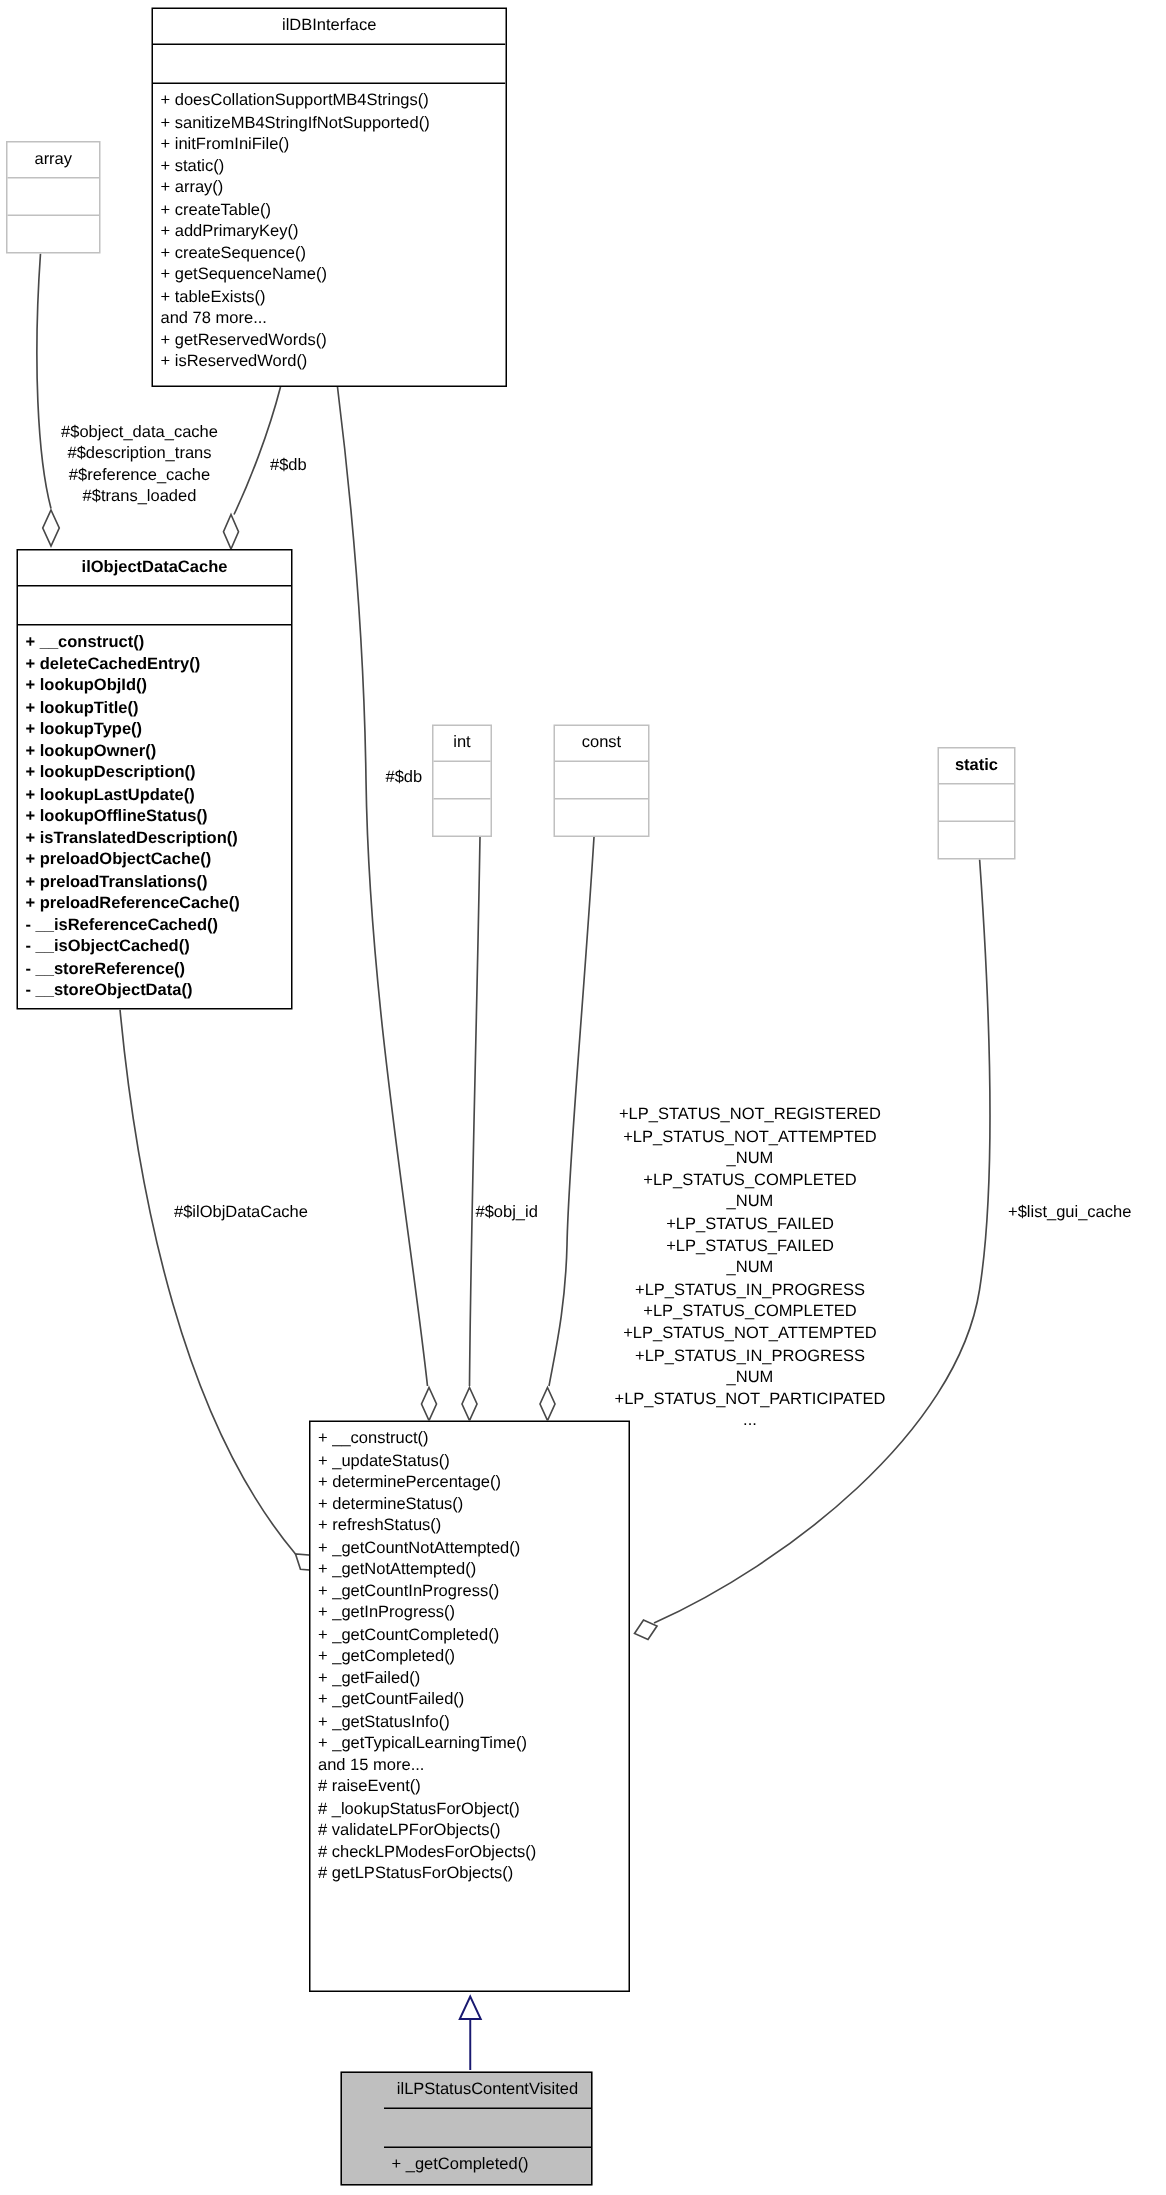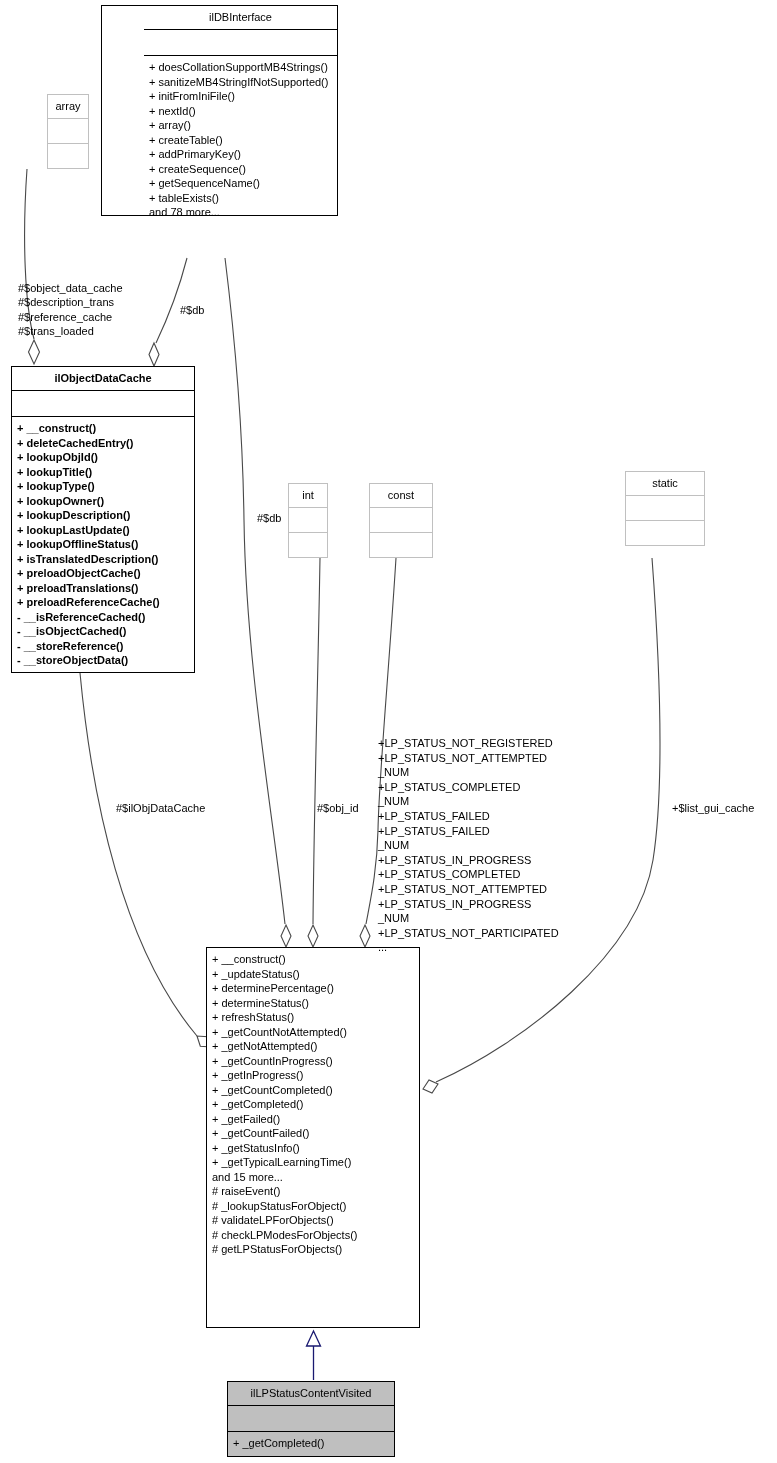--- a/index.html
+++ b/index.html
@@ -6,21 +6,21 @@
   #canvas {
     position:relative; width:777px; height:1463px; background:#ffffff;
     font-family:"Liberation Sans", sans-serif; color:#000; overflow:hidden;
   }
   #edges { position:absolute; left:0; top:0; width:777px; height:1463px; }
 
   .uml-box {
     position:absolute; background:#ffffff; border:1.5px solid #000;
     box-sizing:border-box; display:flex; flex-direction:column; overflow:hidden;
   }
-  .uml-box.gray { background:#bfbfbf; }
+  .uml-box.gray { background:#bfbfbf;padding-left:28px; }
   .uml-title {
     flex:0 0 auto; text-align:center; font-size:11px; line-height:13px;
     padding:5px 3px; border-bottom:1.5px solid #000; white-space:nowrap;
   }
   .uml-sec { flex:0 0 auto; font-size:11px; line-height:14.5px; padding:4px 5px; }
   .uml-sec.grow { flex:1 1 auto; }
   .uml-sec + .uml-sec { border-top:1.5px solid #000; }
   .sec-empty { min-height:25px; padding:0; }
   .line { white-space:nowrap; }
 
@@ -31,21 +31,21 @@
   .ref-title {
     flex:0 0 auto; text-align:center; font-size:11px; line-height:13px;
     padding:5px 2px; border-bottom:1px solid #c0c0c0; white-space:nowrap;
   }
   .ref-cell { flex:1 1 auto; }
   .ref-cell + .ref-cell { border-top:1px solid #c0c0c0; }
 
   .edge-label {
     position:absolute; font-size:11px; line-height:14.4px; color:#000; white-space:nowrap;
   }
-  .edge-label.center { text-align:left; }
+  .edge-label.center { text-align:center; }
 </style>
 </head>
 <body>
 
 <div id="canvas">
 
   <svg id="edges" viewBox="0 0 777 1463" xmlns="http://www.w3.org/2000/svg">
 
     <path d="M 27,169 C 22,240 25,305 34,339" fill="none" stroke="#484848" stroke-width="1.1"></path>
     <path d="M 187,258 C 179,289 166,322 156,343" fill="none" stroke="#484848" stroke-width="1.1"></path>
@@ -60,41 +60,41 @@
     <polygon points="286,925 291,936 286,947 281,936" fill="#ffffff" stroke="#484848" stroke-width="1.1"></polygon>
     <polygon points="313,925 318,936 313,947 308,936" fill="#ffffff" stroke="#484848" stroke-width="1.1"></polygon>
     <polygon points="365,925 370,936 365,947 360,936" fill="#ffffff" stroke="#484848" stroke-width="1.1"></polygon>
     <polygon points="423,1089 429,1080 438,1084 432,1093" fill="#ffffff" stroke="#484848" stroke-width="1.1"></polygon>
     <polygon points="211,1047 207.7,1036.8 197,1036 200.3,1046.2" fill="#ffffff" stroke="#484848" stroke-width="1.1"></polygon>
 
     <path d="M 313.5,1380 L 313.5,1346" fill="none" stroke="#191970" stroke-width="1.3"></path>
     <polygon points="313.5,1331 306.5,1346 320.5,1346" fill="#ffffff" stroke="#191970" stroke-width="1.3"></polygon>
   </svg>
 
-  <div class="uml-box" style="left:101px; top:5px; width:237px; height:211px;padding-left:42px;">
+  <div class="uml-box" style="left:101px; top:5px; width:237px; height:253px;">
     <div class="uml-title">ilDBInterface</div>
     <div class="uml-sec sec-empty"></div>
     <div class="uml-sec grow">
         <div class="line">+ doesCollationSupportMB4Strings()</div>
         <div class="line">+ sanitizeMB4StringIfNotSupported()</div>
         <div class="line">+ initFromIniFile()</div>
-        <div class="line">+ nextId()</div>
+        <div class="line">+ static()</div>
         <div class="line">+ array()</div>
         <div class="line">+ createTable()</div>
         <div class="line">+ addPrimaryKey()</div>
         <div class="line">+ createSequence()</div>
         <div class="line">+ getSequenceName()</div>
         <div class="line">+ tableExists()</div>
         <div class="line">and 78 more...</div>
         <div class="line">+ getReservedWords()</div>
         <div class="line">+ isReservedWord()</div>
       </div>
   </div>
 
-  <div class="ref-box" style="left:4px; top:94px; width:42px; height:75px;margin-left:43px;">
+  <div class="ref-box" style="left:4px; top:94px; width:63px; height:75px;">
     <div class="ref-title">array</div>
     <div class="ref-cell"></div>
     <div class="ref-cell"></div>
   </div>
 
   <div class="uml-box" style="left:11px; top:366px; width:184px; height:307px;font-weight:bold;">
     <div class="uml-title">ilObjectDataCache</div>
     <div class="uml-sec sec-empty"></div>
     <div class="uml-sec grow">
         <div class="line">+ __construct()</div>
@@ -122,21 +122,21 @@
     <div class="ref-cell"></div>
     <div class="ref-cell"></div>
   </div>
 
   <div class="ref-box" style="left:369px; top:483px; width:64px; height:75px;">
     <div class="ref-title">const</div>
     <div class="ref-cell"></div>
     <div class="ref-cell"></div>
   </div>
 
-  <div class="ref-box" style="left:625px; top:471px; width:80px; height:75px;">
+  <div class="ref-box" style="left:625px; top:498px; width:52px; height:75px;font-weight:bold;">
     <div class="ref-title">static</div>
     <div class="ref-cell"></div>
     <div class="ref-cell"></div>
   </div>
 
   <div class="uml-box" style="left:206px; top:947px; width:214px; height:381px;">
     <div class="uml-sec grow">
         <div class="line">+ __construct()</div>
         <div class="line">+ _updateStatus()</div>
         <div class="line">+ determinePercentage()</div>

